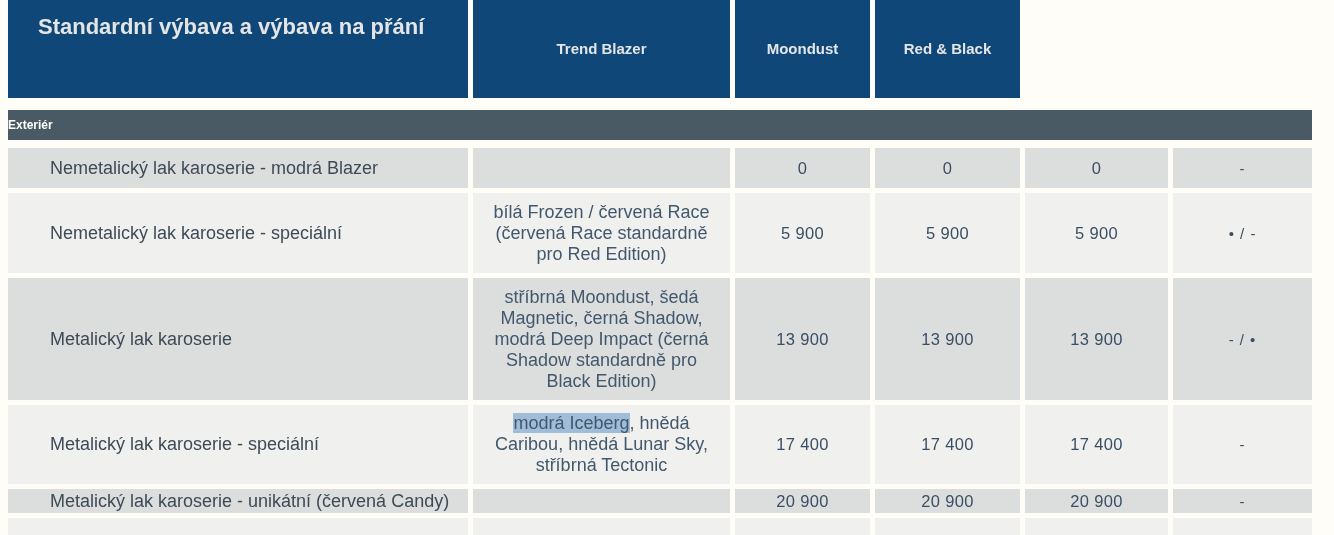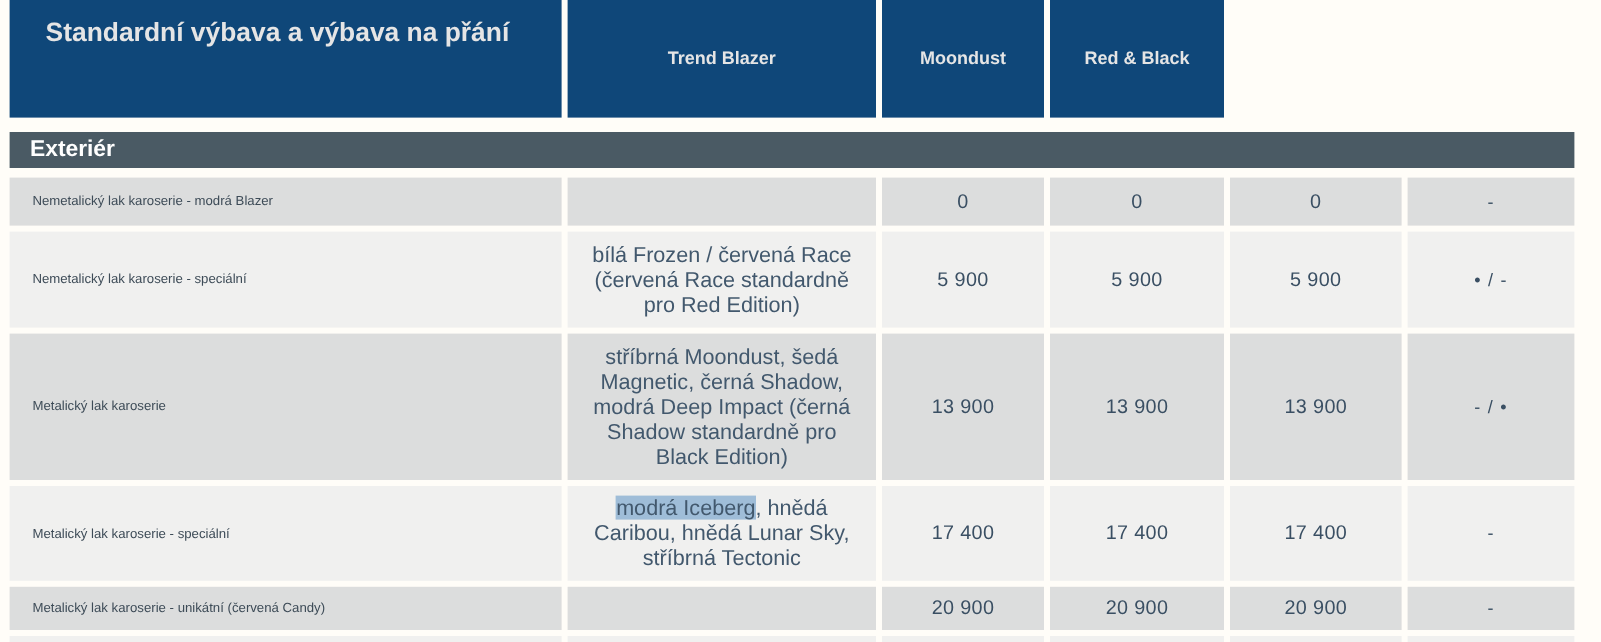--- a/index.html
+++ b/index.html
@@ -49,44 +49,43 @@
     line-height:1.3;
     padding:13px 40px 0 30px;
   }
   .header-cell.narrow{padding:0 28px;}
   
   .section-bar{
     margin-top:12px;
     height:30px;
     background:var(--c-bar);
     color:#fff;
-    font-size:19px;
+    font-size:12px;
     font-weight:bold;
     display:flex;
     align-items:center;
-    padding-left:17px;
   }
   
   #rows .grid-row{margin-top:5px;}
   #rows .grid-row.first{margin-top:8px;}
   .cell{
     display:flex;
     align-items:center;
     justify-content:center;
     text-align:center;
   }
   .shade-dark .cell{background:var(--c-row-dark);}
   .shade-light .cell{background:var(--c-row-light);}
   .label-cell{
     justify-content:flex-start;
     text-align:left;
-    padding-left:19px;
+    padding-left:42px;
     padding-right:12px;
     color:var(--c-label);
-    font-size:11px;
+    font-size:18px;
   }
   .note-cell{
     color:var(--c-note);
     font-size:18px;
     line-height:21px;
     padding:6px 12px;
   }
   .value-cell{
     color:var(--c-value);
     font-size:16.5px;
@@ -149,21 +148,21 @@
       <div class="grid-row shade-light" style="height: 79px;">
         <div class="cell label-cell">Metalický lak karoserie - speciální</div>
         <div class="cell note-cell">
           <span><span class="hl">modrá Iceberg</span><span>, hnědá Caribou, hnědá Lunar Sky, stříbrná Tectonic</span></span>
         </div>
         <div class="cell value-cell">17 400</div>
         <div class="cell value-cell">17 400</div>
         <div class="cell value-cell">17 400</div>
         <div class="cell avail-cell">-</div>
       </div>
-      <div class="grid-row shade-dark" style="height: 36px;">
+      <div class="grid-row shade-dark" style="height: 24px;">
         <div class="cell label-cell">Metalický lak karoserie - unikátní (červená Candy)</div>
         <div class="cell note-cell">
           <span></span>
         </div>
         <div class="cell value-cell">20 900</div>
         <div class="cell value-cell">20 900</div>
         <div class="cell value-cell">20 900</div>
         <div class="cell avail-cell">-</div>
       </div>
       <div class="grid-row shade-light" style="height: 40px;">

